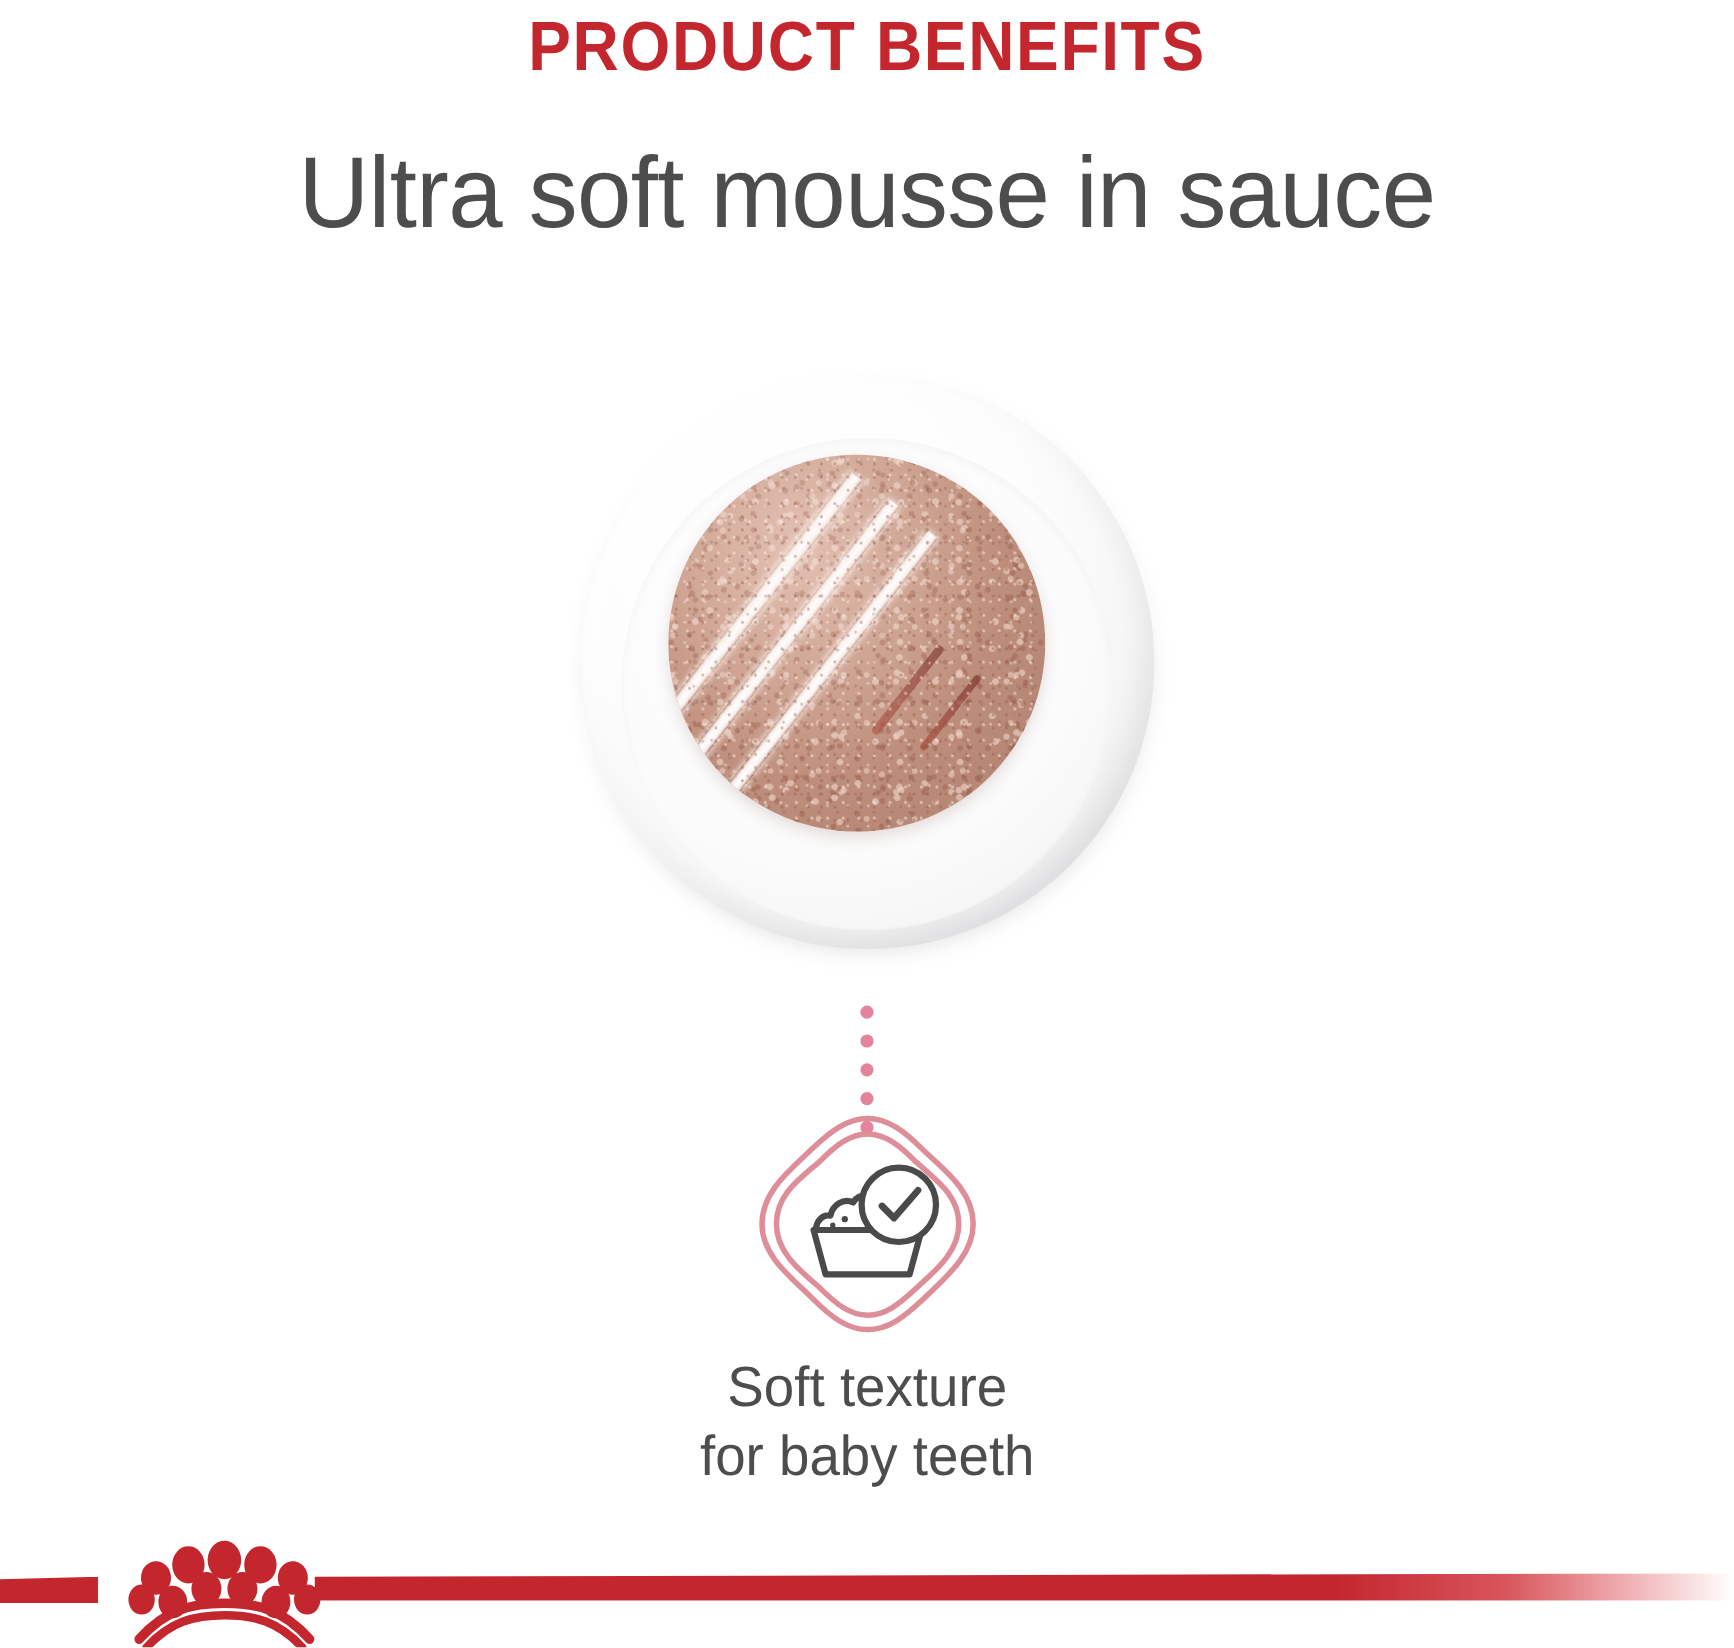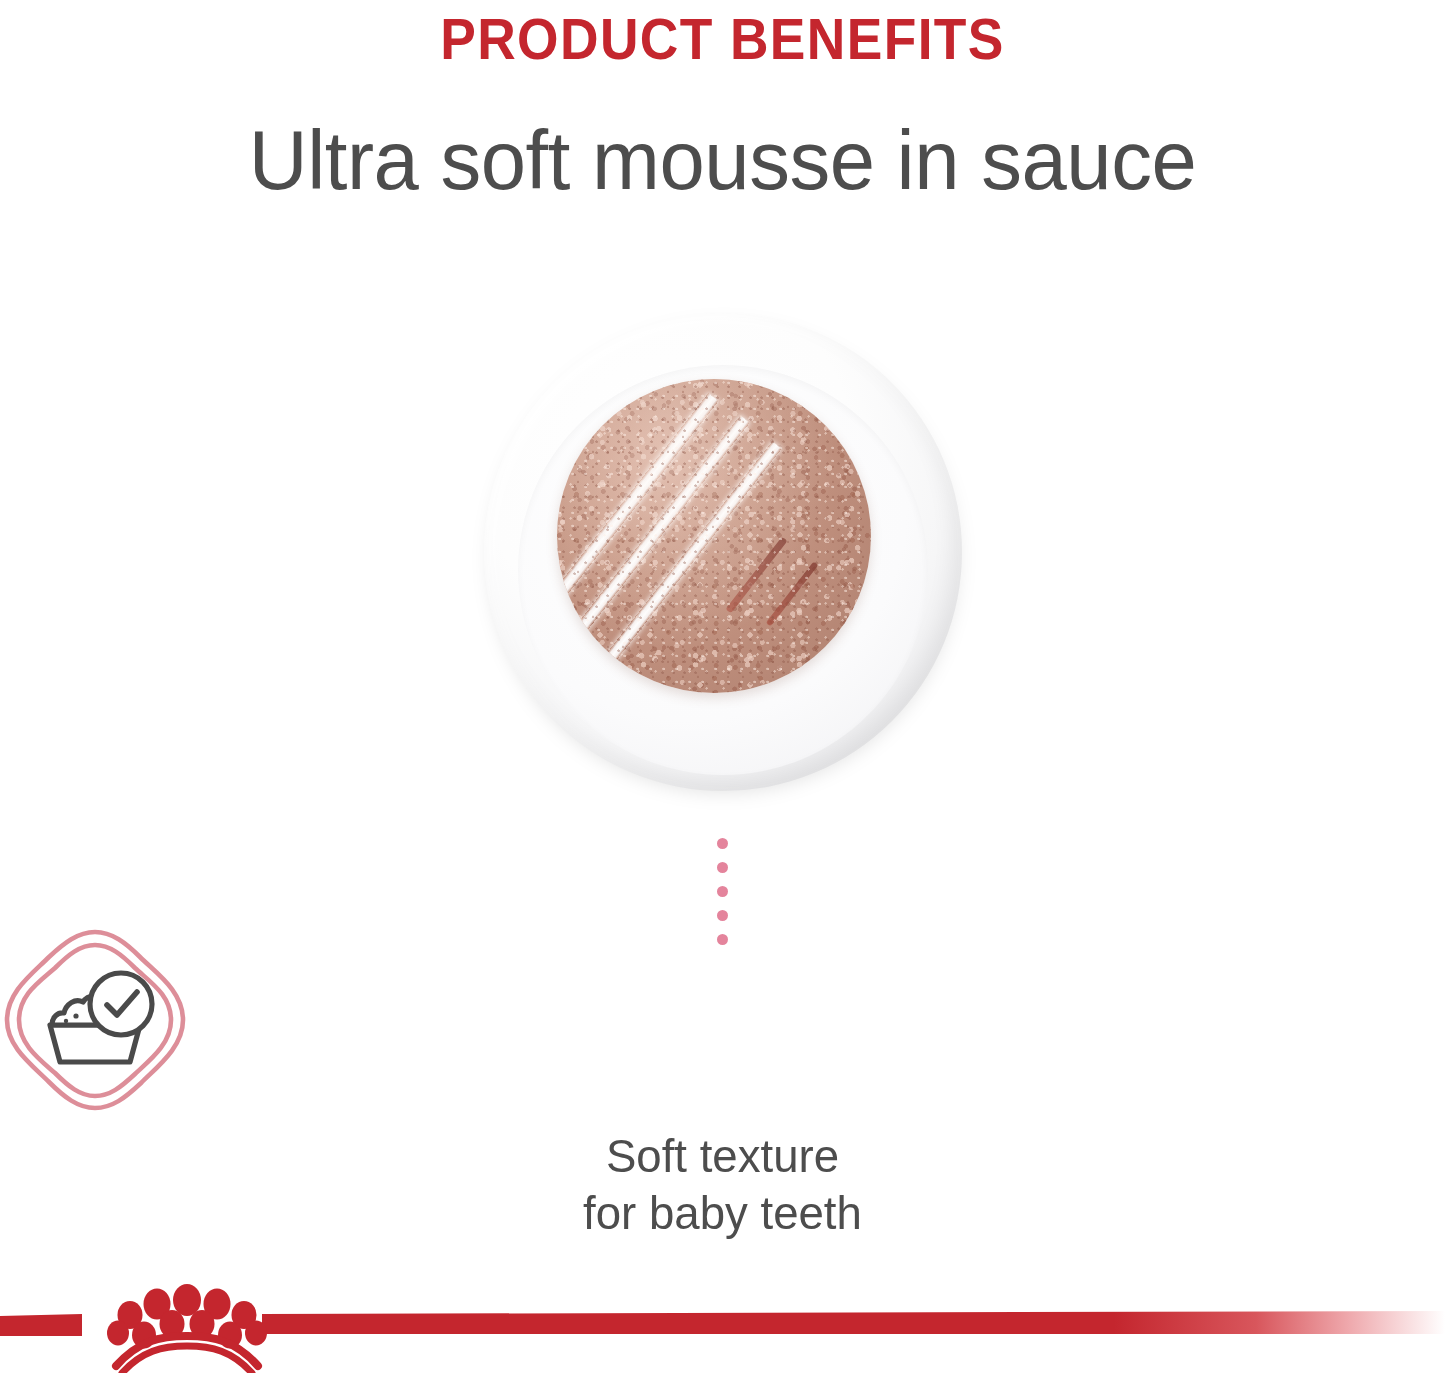--- a/index.html
+++ b/index.html
@@ -204,20 +204,21 @@
   }
 
   
   .benefit {
     position: absolute;
     left: 0;
     top: 925px;
     width: 1445px;
     display: flex;
     flex-direction: column;
+    align-items: center;
   }
   .badge {
     width: 190px;
     height: 190px;
     position: relative;
   }
   .benefit-caption {
     margin-top: 12px;
     text-align: center;
     font-family: "Liberation Sans", sans-serif;

